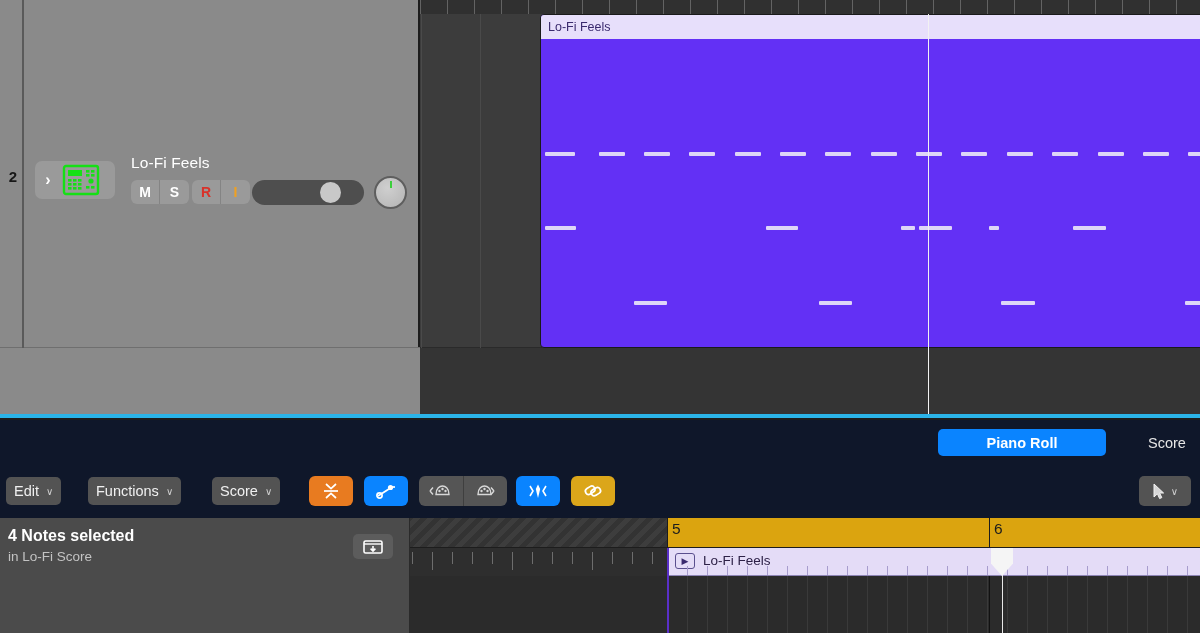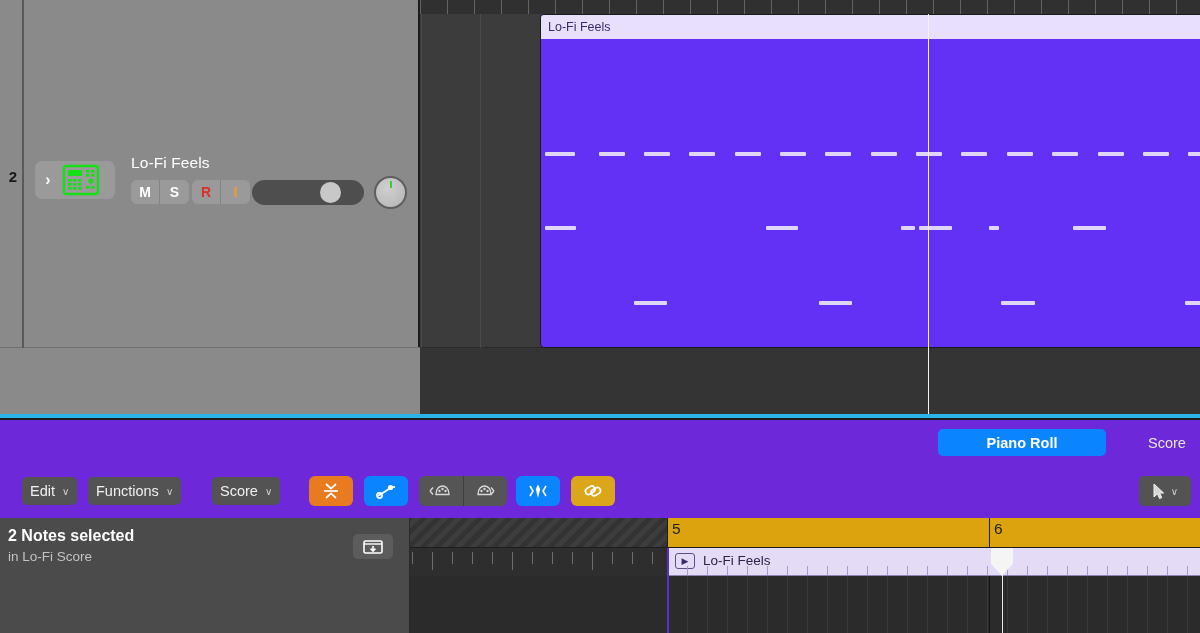--- a/index.html
+++ b/index.html
@@ -150,21 +150,21 @@
     background: #2bb4e8;
   }
   .arr-sep-b {
     position: absolute; left: 0; top: 418px; width: 1200px; height: 2px;
     background: #1c1c1c;
   }
 
   
   #editor {
     position: absolute; left: 0; top: 420px; width: 1200px; height: 213px;
-    background: #6d28d9;
+    background: #0f172a;
   }
   .tabs-bar {
     position: absolute; left: 0; top: 0; width: 1200px; height: 48px;
   }
   .tab {
     position: absolute; top: 9px; height: 27px;
     display: flex; align-items: center; justify-content: center;
     font-size: 14.5px; color: #e6e6e6; border-radius: 5px;
   }
   .tab.active { background: #0a84ff; color: #fff; font-weight: 600; }
@@ -175,21 +175,21 @@
     position: absolute; left: 0; top: 48px; width: 1200px; height: 50px;
   }
   .menu-seg {
     position: absolute; top: 9px; height: 28px;
     background: #535353; border-radius: 5px;
     display: flex; align-items: center;
     padding: 0 8px; gap: 7px;
     color: #f0f0f0; font-size: 14.5px;
   }
   .menu-seg .chev { font-size: 10px; color: #cfcfcf; }
-  .m-edit { left: 22px; }
+  .m-edit { left: 6px; }
   .m-func { left: 88px; }
   .m-view { left: 212px; }
 
   .tbtn {
     position: absolute; top: 8px; height: 30px; width: 44px;
     border-radius: 6px;
     display: flex; align-items: center; justify-content: center;
     color: #fff;
   }
   .tbtn.orange { background: #e87b20; }
@@ -511,21 +511,21 @@
 
       <div class="tool-picker">
         <svg width="14" height="17" viewBox="0 0 14 17">
           <path d="M2 1 L2 14 L5.4 10.8 L7.6 15.6 L9.8 14.6 L7.6 10 L11.6 10 Z" fill="#d6d6d6" stroke="#f2f2f2" stroke-width="1"></path>
         </svg>
         <span class="chev" style="font-size:10px;color:#cfcfcf">∨</span>
       </div>
     </div>
 
     <div class="info-panel">
-      <div class="info-title">2 Notes selected</div>
+      <div class="info-title">4 Notes selected</div>
       <div class="info-sub">in Lo-Fi Score</div>
       <div class="collapse-btn">
         <svg width="22" height="16" viewBox="0 0 22 16">
           <rect x="2" y="2" width="18" height="12" rx="1.6" fill="none" stroke="#fff" stroke-width="1.6"></rect>
           <line x1="2" y1="5" x2="20" y2="5" stroke="#fff" stroke-width="1.4"></line>
           <path d="M11 7 L11 11.4 M8.6 9.6 L11 12 L13.4 9.6" fill="none" stroke="#fff" stroke-width="1.6"></path>
         </svg>
       </div>
     </div>
 

